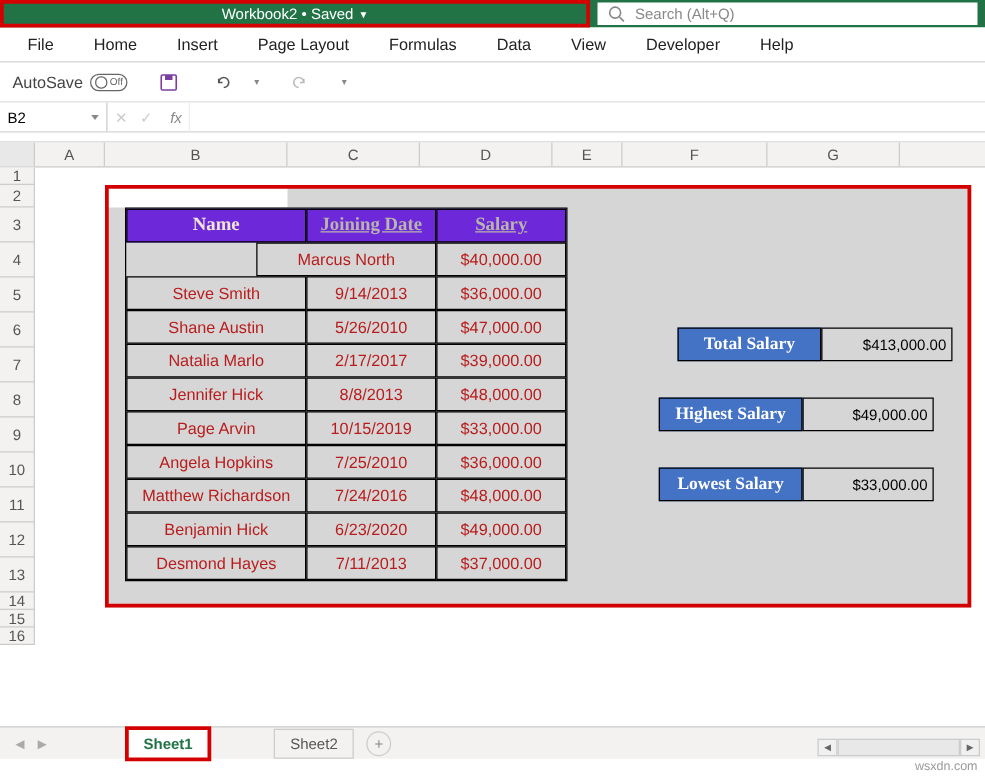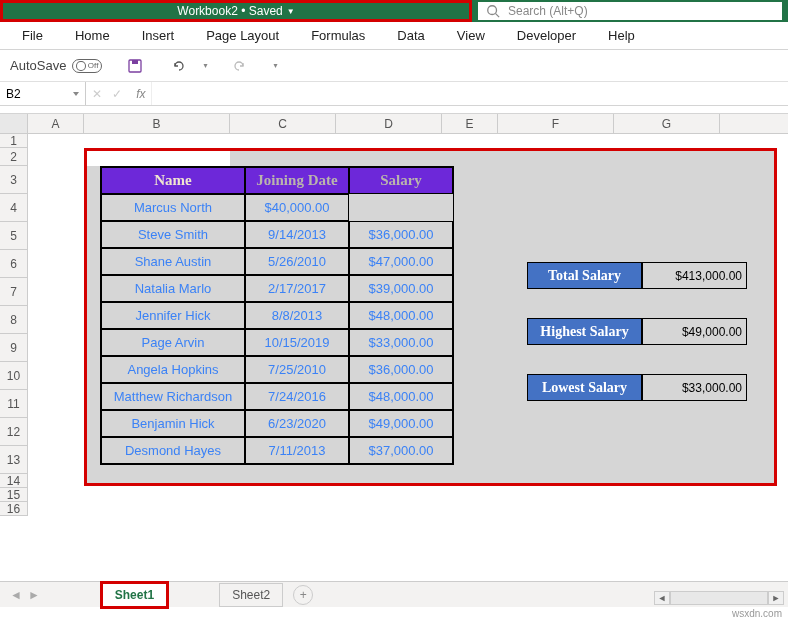--- a/index.html
+++ b/index.html
@@ -49,31 +49,31 @@
 .cE { width: 56px; } .cF { width: 116px; } .cG { width: 106px; }
 
 
 .redbox { position: absolute; left: 56px; top: 14px; width: 693px; height: 338px; border: 3px solid #d40000; pointer-events: none; z-index: 5; }
 
 
 .data-table { position: absolute; left: 72px; top: 32px; border: 1px solid #000; z-index: 2; }
 .data-table .trow { display: flex; }
 .data-table .tcell { border: 1px solid #000; height: 27px; display: flex; align-items: center; justify-content: center; font-size: 13px; }
 .data-table .thead { background: #6d28d9; color: #f0e5d0; font-family: Georgia, serif; font-weight: bold; font-size: 15px; }
-.data-table .thead.dim { color: #bab5ac; }
+.data-table .thead.dim { color: #bab5ac; text-decoration: underline; }
 .data-table .name-col { width: 144px; }
 .data-table .date-col { width: 104px; }
 .data-table .sal-col { width: 104px; }
-.data-table .body { font-family: Georgia, serif; color: #3b82f6; }
+.data-table .body { font-family: Georgia, serif; color: #b91c1c; justify-content: flex-end; }
 
 
 .summ { position: absolute; display: flex; z-index: 2; }
 .summ .label { width: 115px; height: 27px; background: #4472c4; color: #fff; font-family: Georgia, serif; font-weight: bold; display: flex; align-items: center; justify-content: center; border: 1px solid #000; font-size: 14px; }
 .summ .val { width: 105px; height: 27px; border: 1px solid #000; display: flex; align-items: center; justify-content: flex-end; padding-right: 4px; font-size: 12px; font-family: Arial; }
-.summ.s1 { left: 499px; top: 128px; }
+.summ.s1 { left: 514px; top: 128px; }
 .summ.s2 { left: 499px; top: 184px; }
 .summ.s3 { left: 499px; top: 240px; }
 
 
 .grayfill { position: absolute; left: 56px; top: 14px; width: 693px; height: 338px; background: #d6d6d6; z-index: 1; }
 .b2-active { position: absolute; left: 56px; top: 14px; width: 146px; height: 18px; background: #fff; z-index: 1; }
 
 
 .sheet-tabs { position: absolute; bottom: 14px; left: 0; right: 0; height: 26px; background: #f3f2f1; border-top: 1px solid #ccc; display: flex; align-items: center; padding-left: 10px; font-size: 12px; }
 .nav-arrows { color: #aaa; display: flex; gap: 6px; padding-right: 12px; }

